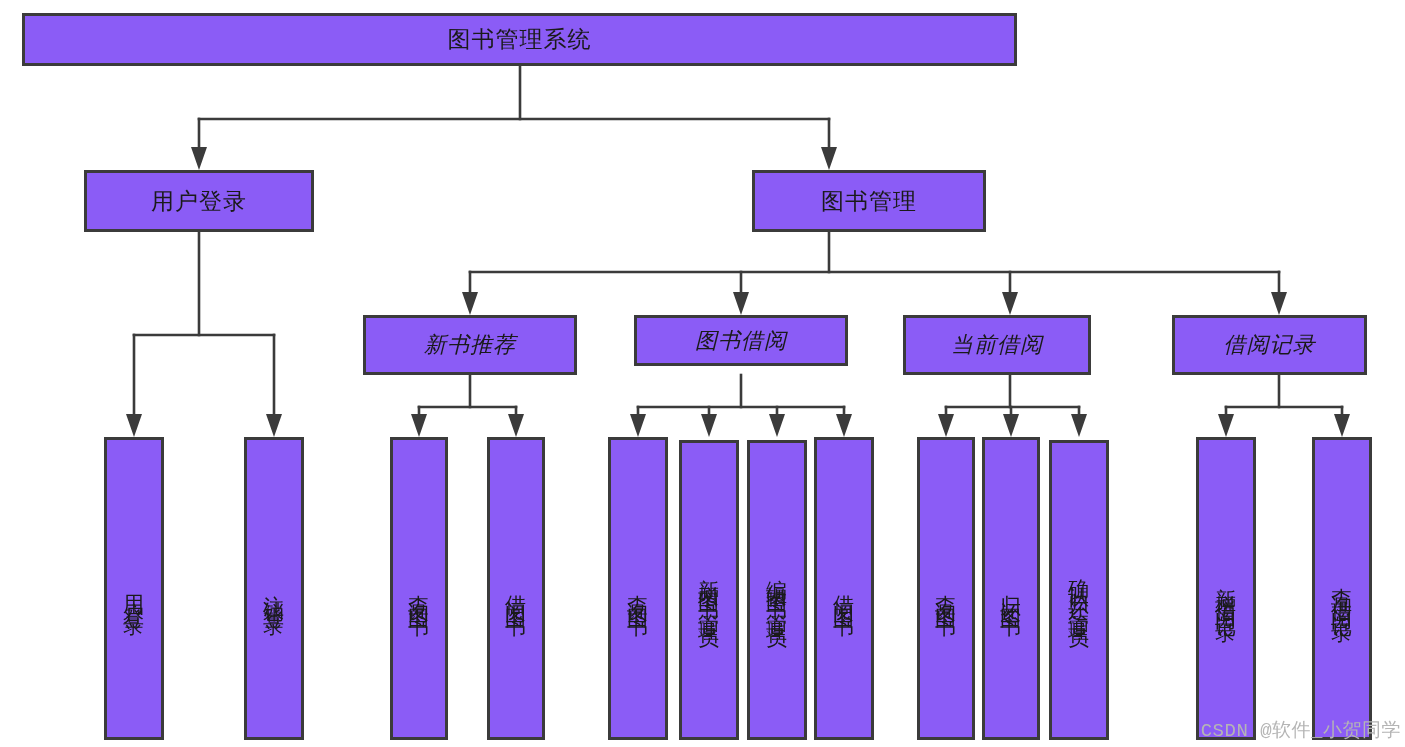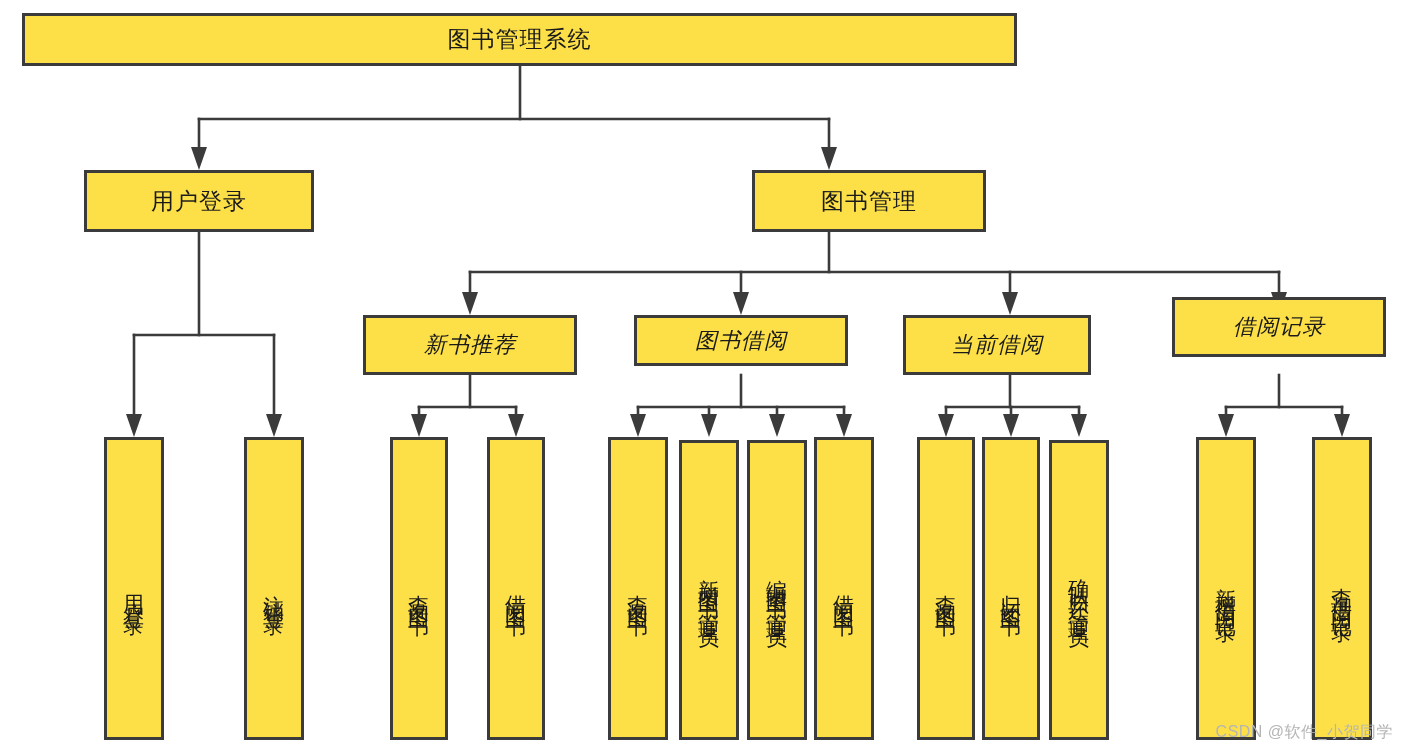--- a/index.html
+++ b/index.html
@@ -6,32 +6,32 @@
   html,body { background:#ffffff; }
   .stage {
     position:relative; width:1405px; height:747px; background:var(--bg,#ffffff);
     font-family:"Liberation Sans", sans-serif; overflow:hidden;
     --line:#3b3b3b; --text:#1a1a1a; --wm:#b5b5b5;
   }
   .connectors { position:absolute; left:0; top:0; width:1405px; height:747px; }
   .connectors path { stroke:var(--line); stroke-width:2.6; fill:none; stroke-linecap:square; }
   .connectors polygon { fill:var(--line); stroke:none; }
   .node {
-    position:absolute; border:3px solid var(--line); background:#fde047; color:var(--text);
+    position:absolute; border:3px solid var(--line); background:#8b5cf6; color:var(--text);
     display:flex; align-items:center; justify-content:center; text-align:center;
   }
   .node.h  { font-size:23px; letter-spacing:1px; }
   .node.h3 { font-size:22px; letter-spacing:1px;font-style:italic; }
   .node.v  {
     writing-mode:vertical-rl; text-orientation:mixed;
     font-size:21px; letter-spacing:7px; line-height:1; padding-top:6px;
   }
   .watermark {
-    position:absolute; right:12px; bottom:4px; z-index:5;
-    color:var(--wm); font-size:16px; letter-spacing:0.5px; white-space:nowrap;
+    position:absolute; right:4px; bottom:4px; z-index:5;
+    color:var(--wm); font-size:19px; letter-spacing:0.5px; white-space:nowrap;font-family:Liberation Mono, monospace;
   }
 </style>
 </head>
 <body>
 
 <div class="stage" style="--line: #3b3b3b; --text: #1a1a1a; --wm: #b5b5b5; --bg: #ffffff;">
 
   <svg class="connectors" viewBox="0 0 1405 747" xmlns="http://www.w3.org/2000/svg">
 
     <g>
@@ -109,21 +109,21 @@
   </svg>
 
   <div class="node h" style="left:22px; top:13px; width:995px; height:53px;">图书管理系统</div>
 
   <div class="node h" style="left:84px; top:170px; width:230px; height:62px;">用户登录</div>
   <div class="node h" style="left:752px; top:170px; width:234px; height:62px;">图书管理</div>
 
   <div class="node h h3" style="left:363px; top:315px; width:214px; height:60px;">新书推荐</div>
   <div class="node h h3" style="left:634px; top:315px; width:214px; height:51px;">图书借阅</div>
   <div class="node h h3" style="left:903px; top:315px; width:188px; height:60px;">当前借阅</div>
-  <div class="node h h3" style="left:1172px; top:297px; width:214px; height:60px;">借阅记录</div>
+  <div class="node h h3" style="left:1172px; top:315px; width:195px; height:60px;">借阅记录</div>
 
   <div class="node v" style="left:104px; top:437px; width:60px; height:303px;">用户登录</div>
   <div class="node v" style="left:244px; top:437px; width:60px; height:303px;">注销登录</div>
 
   <div class="node v" style="left:390px; top:437px; width:58px; height:303px;">查询图书</div>
   <div class="node v" style="left:487px; top:437px; width:58px; height:303px;">借阅图书</div>
 
   <div class="node v" style="left:608px; top:437px; width:60px; height:303px;">查询图书</div>
   <div class="node v" style="left:679px; top:440px; width:60px; height:300px;">新增图书（管理员）</div>
   <div class="node v" style="left:747px; top:440px; width:60px; height:300px;">编辑图书（管理员）</div>

